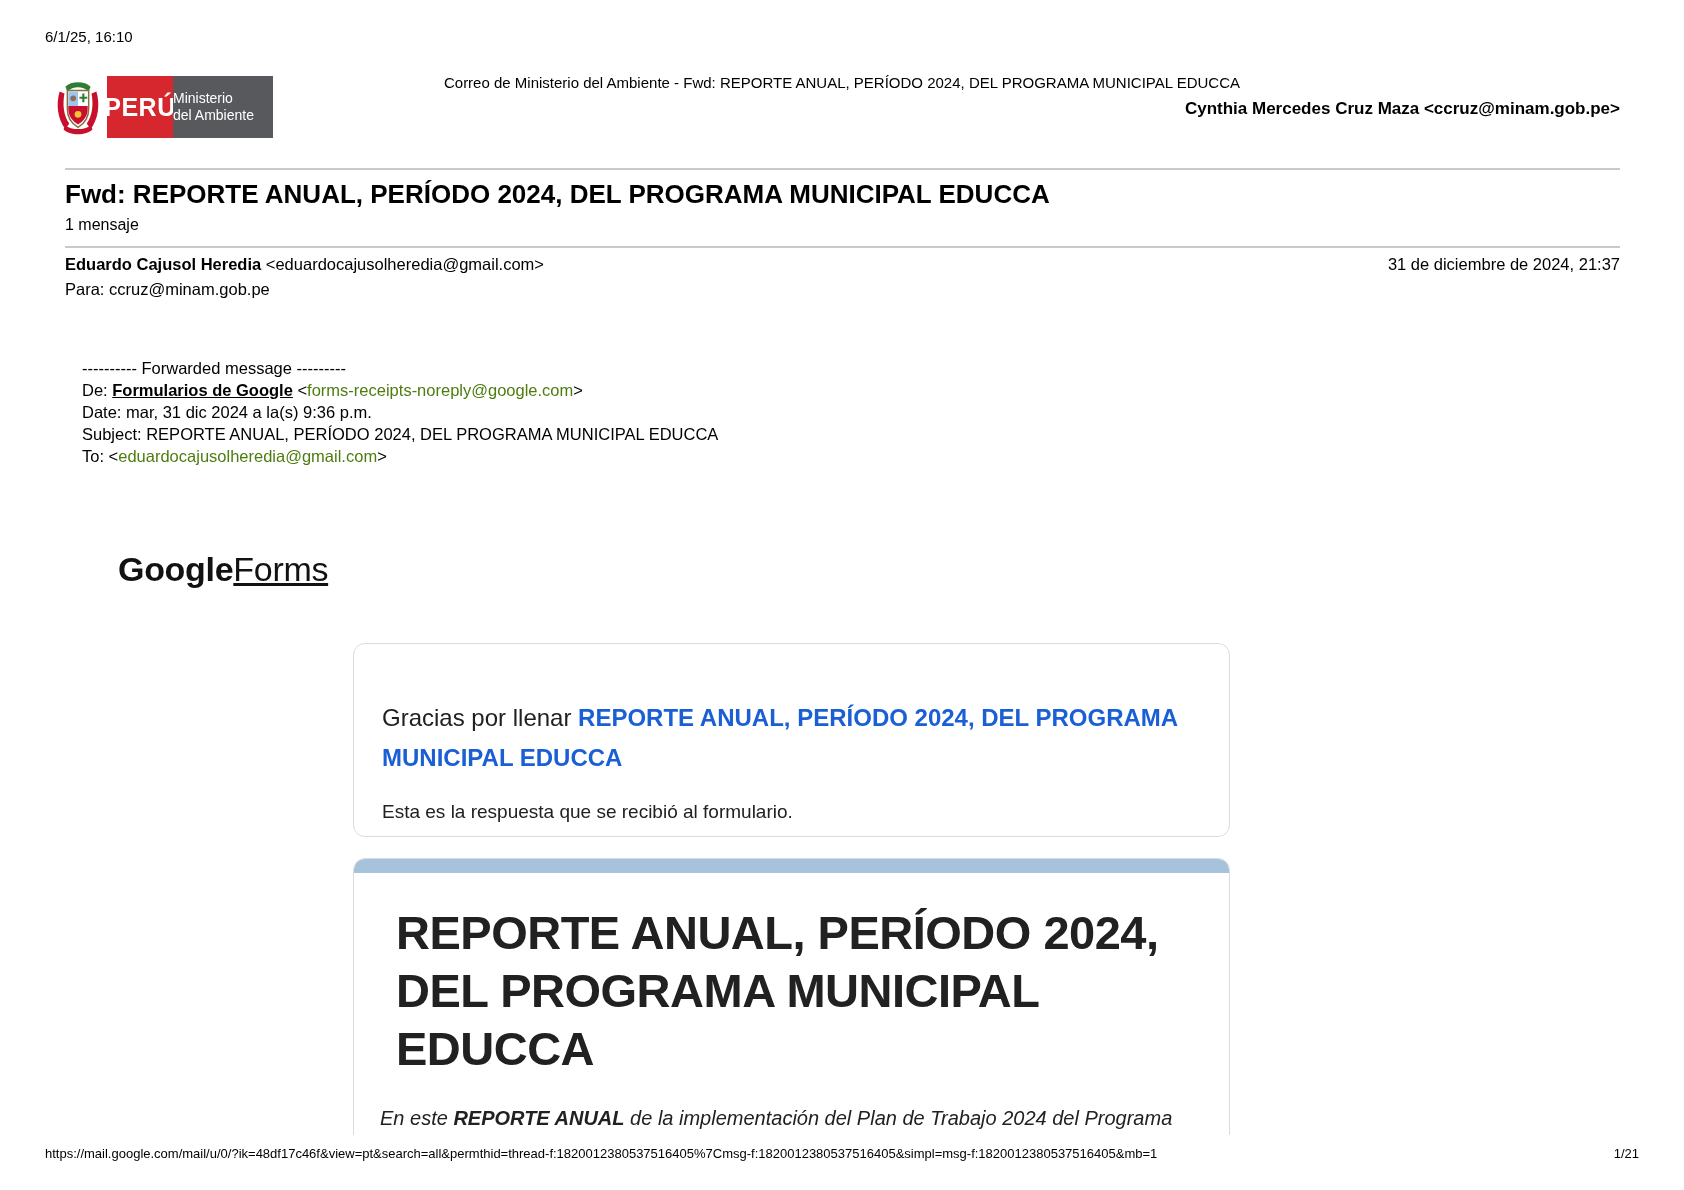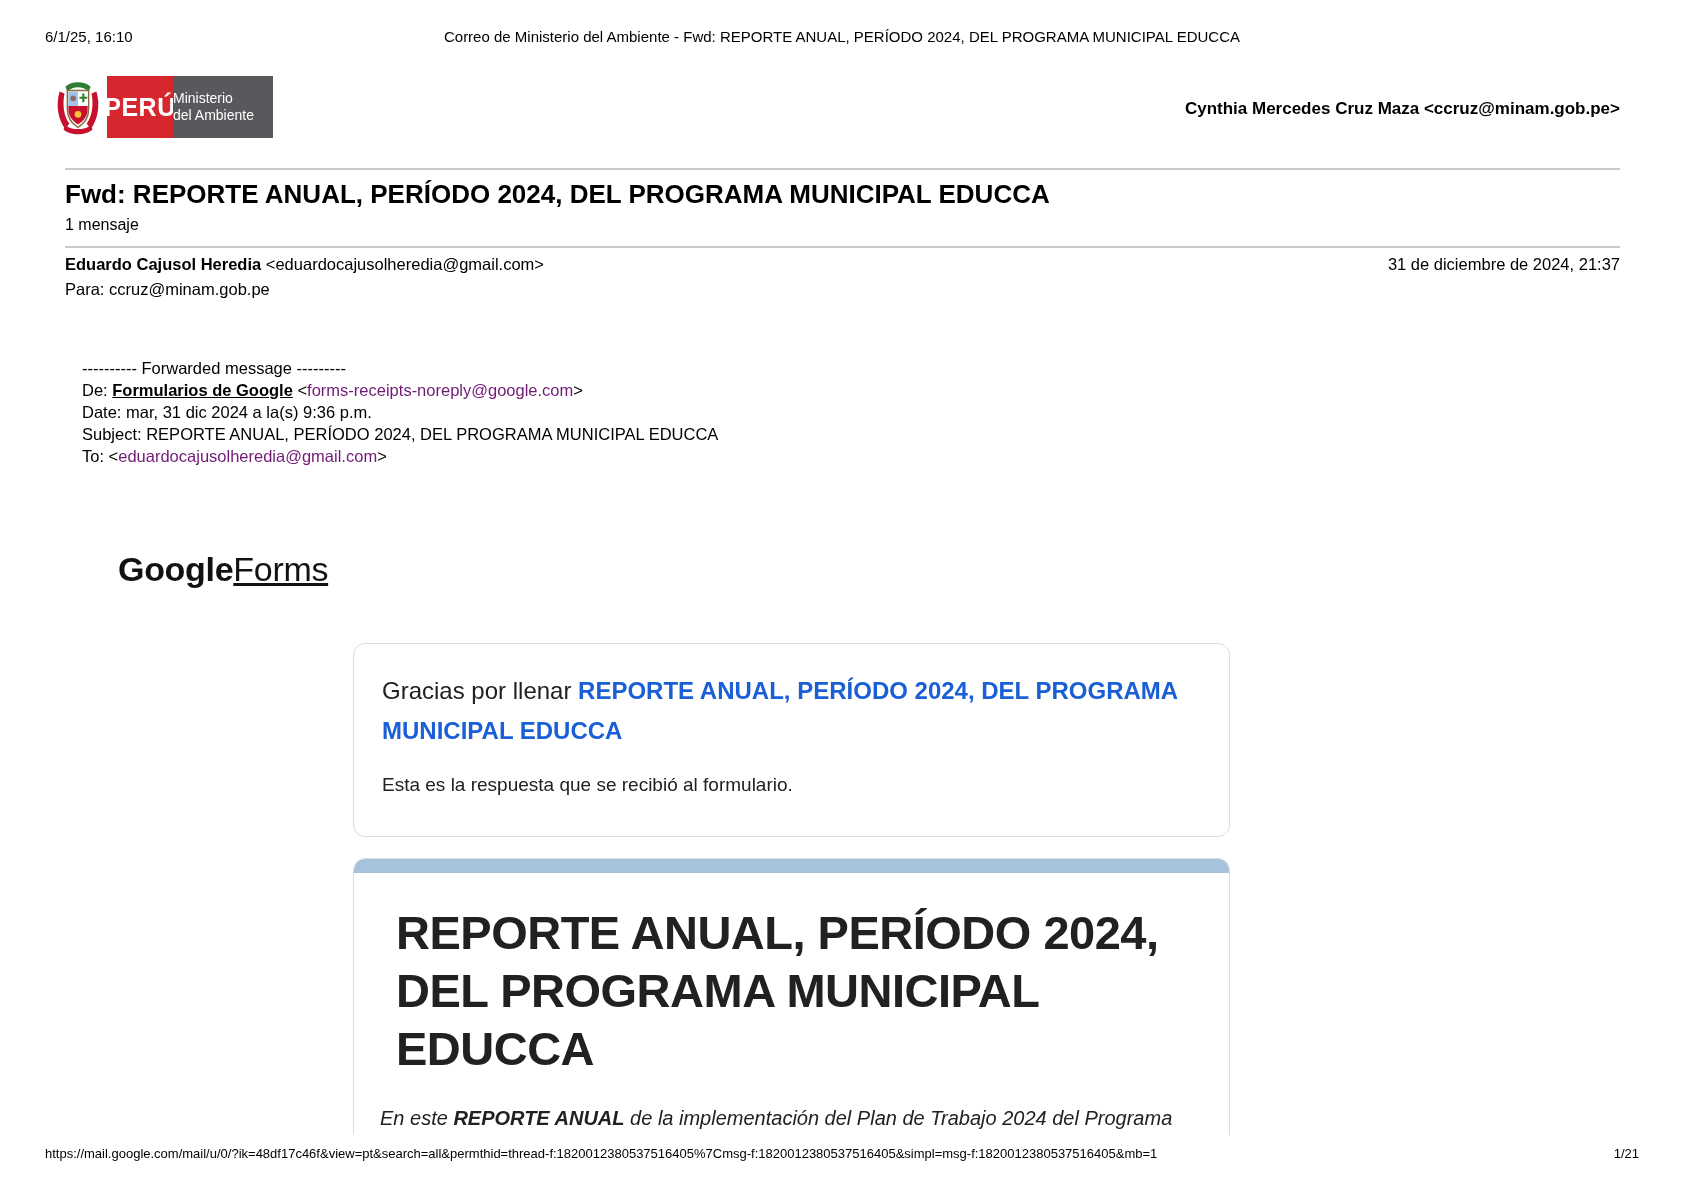--- a/index.html
+++ b/index.html
@@ -3,21 +3,21 @@
 <meta charset="utf-8">
 <style>
   * { margin:0; padding:0; box-sizing:border-box; }
   html,body { background:#ffffff; }
   body { font-family:"Liberation Sans","DejaVu Sans",sans-serif; color:#000; }
   .page { position:relative; width:1684px; height:1190px; background:#fff; overflow:hidden; }
 
   
   .print-header { position:absolute; top:28px; left:45px; right:45px; height:20px; font-size:15px; }
   .ph-date { position:absolute; left:0; top:0; }
-  .ph-title { display:block; text-align:center; }
+  .ph-title { display:block; text-align:center;margin-top:46px; }
   .print-footer { position:absolute; top:1146px; left:45px; right:45px; height:20px; font-size:13px; }
   .pf-page { position:absolute; right:0; top:0; }
 
   
   .logo { position:absolute; left:54px; top:76px; height:62px; display:flex; align-items:stretch; }
   .logo-emblem { width:48px; height:62px; margin-right:5px; }
   .logo-red { width:66px; background:#d7272e; color:#fff; display:flex; align-items:center; justify-content:center;
               font-size:25px; font-weight:bold; letter-spacing:.5px; }
   .logo-gray { width:100px; background:#58595c; color:#fff; font-size:14px; line-height:1.22;
                display:flex; flex-direction:column; justify-content:center; }
@@ -30,28 +30,28 @@
   .subject { position:absolute; left:65px; top:179px; font-size:26px; font-weight:bold; }
   .msg-count { position:absolute; left:65px; top:216px; font-size:16px; }
 
   .sender-row { position:absolute; left:65px; top:255px; right:64px; font-size:16.5px; }
   .sender-name { font-weight:bold; }
   .sender-date { position:absolute; right:0; top:0; }
   .recipient-line { position:absolute; left:65px; top:280px; font-size:16.5px; }
 
   .fwd { position:absolute; left:82px; top:357px; font-size:16.5px; line-height:22px; }
   .fwd b { font-weight:bold;text-decoration:underline; }
-  a.mail-link { color:#701a75; text-decoration:none; cursor:pointer; }
+  a.mail-link { color:#4d7c0f; text-decoration:none; cursor:pointer; }
 
   .gforms { position:absolute; left:118px; top:550px; font-size:34px; color:#121212; letter-spacing:-0.3px; }
   .gforms .g1 { font-weight:600; }
   .gforms .g2 { font-weight:400; margin-left:0;text-decoration:underline; }
 
   .card { background:#fff; border:1.5px solid #d9dce1; border-radius:12px; }
-  .card-thanks { position:absolute; left:353px; top:643px; width:877px; height:194px; padding:27px 34px 0 28px; }
+  .card-thanks { position:absolute; left:353px; top:643px; width:877px; height:194px; padding:54px 34px 0 28px; }
   .thanks-line { font-size:24px; line-height:40px; color:#202124; }
   .thanks-link { color:#1a5fd6; font-weight:bold; text-decoration:none; cursor:pointer; }
   .thanks-body { margin-top:23px; font-size:19px; color:#202124; }
 
   .card2-clip { position:absolute; left:353px; top:858px; width:877px; height:277px; overflow:hidden; }
   .card-form { position:relative; width:877px; height:340px; overflow:hidden; }
   .card-accent { height:14px; width:100%; background:#a7c3dc; border-radius:10px 10px 0 0; }
   .form-title { margin:31px 26px 0 42px; font-size:47px; line-height:58px; font-weight:bold; color:#212121; letter-spacing:-0.5px; }
   .form-desc { margin:25px 30px 0 26px; font-size:20px; line-height:31px; font-style:italic; color:#212121; }
   .form-desc b { font-weight:bold; }

